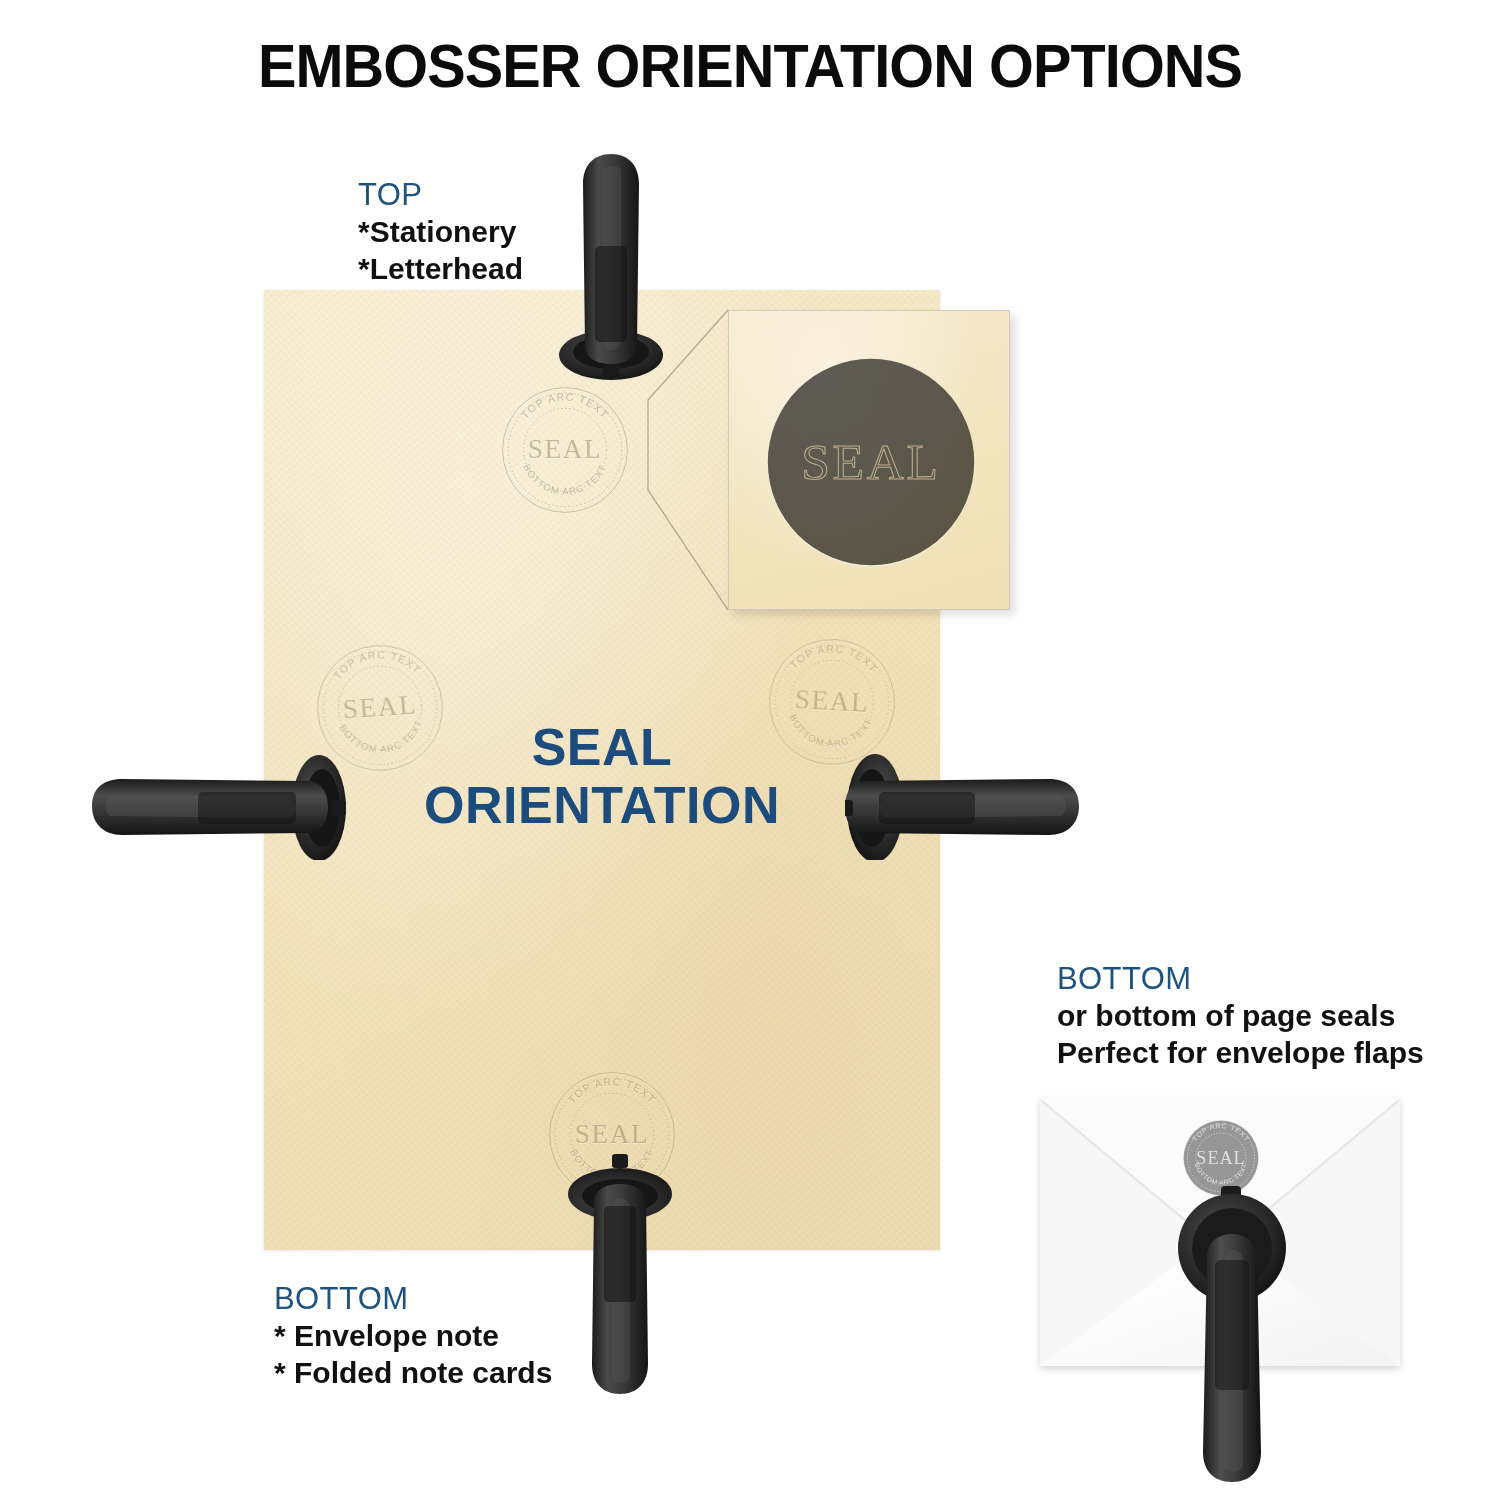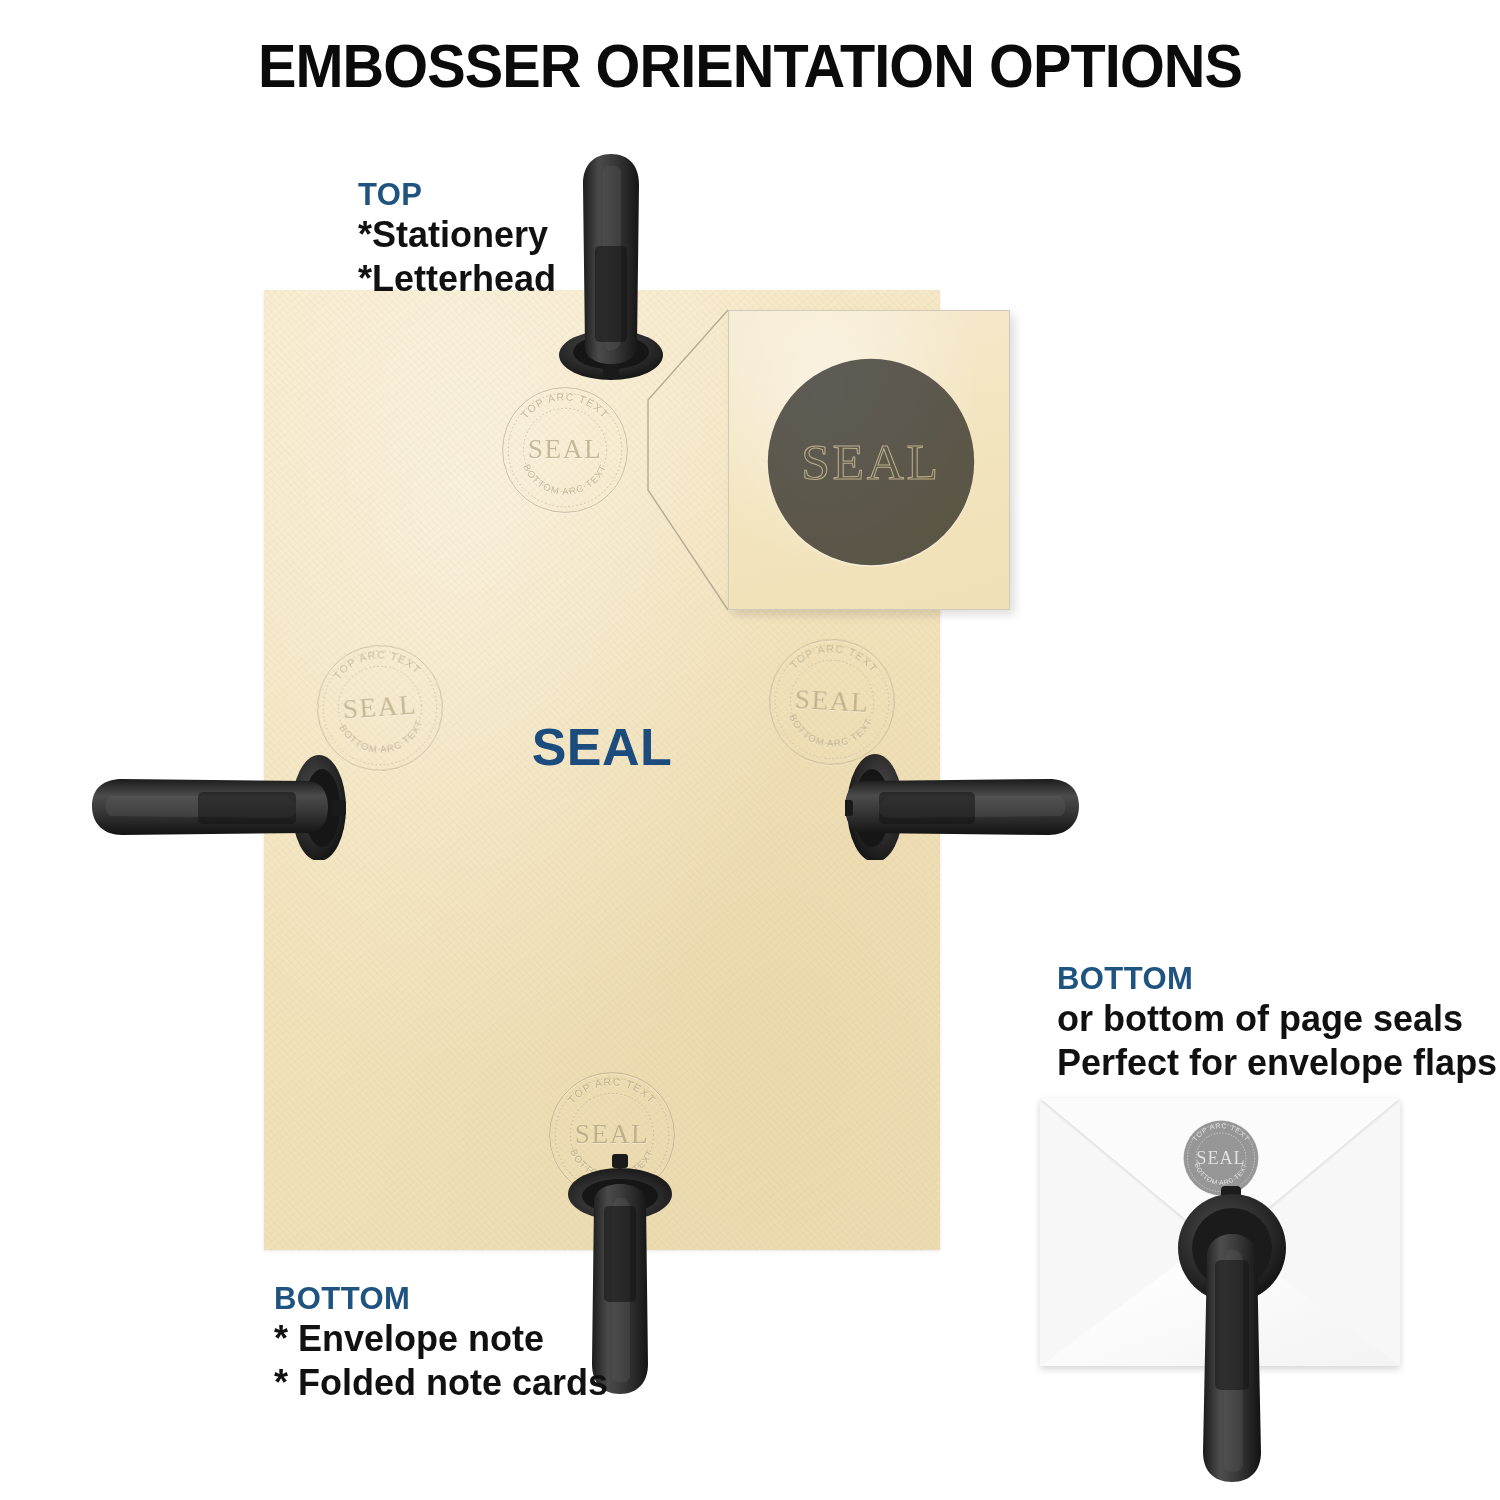--- a/index.html
+++ b/index.html
@@ -87,29 +87,29 @@
   #callout-seal { position:absolute; left:13px; top:22px; width:258px; height:258px; opacity:.62; }
 
   
   .embosser { position: absolute; }
   .embosser svg { display: block; }
 
   
   .label-block { position: absolute; }
   .label-head {
     color: #1f5480;
-    font-weight: bold;
+    font-weight: normal;
     font-size: 31px;
     letter-spacing: .4px;
     line-height: 1.12;
   }
   .label-line {
     color: #111111;
     font-weight: bold;
-    font-size: 36px;
+    font-size: 30px;
     line-height: 1.24;
     white-space: nowrap;
   }
 
   #label-top   { left: 358px; top: 178px; }
   #label-left  { left: 56px;  top: 697px; }
   #label-right { left: 968px; top: 688px; }
   #label-bottom-page { left: 274px; top: 1282px; }
   #label-bottom-env  { left: 1057px; top: 962px; }
 
@@ -235,20 +235,21 @@
         <text class="ink-txt" font-size="12" font-family="'Liberation Sans',sans-serif" letter-spacing="1.4">
           <textPath href="#arcBotD" startOffset="50%" text-anchor="middle">BOTTOM ARC TEXT</textPath>
         </text>
         <text class="ink-txt" x="100" y="110" text-anchor="middle" font-size="34" font-family="'Liberation Serif',serif" letter-spacing="2">SEAL</text>
       </g>
     </svg>
   </div>
 
   <div id="center-caption">
     <div>SEAL</div>
+    <div>ORIENTATION</div>
   </div>
 
   <svg id="callout-lines" viewBox="0 0 1500 1500">
     <polyline points="728,310 648,400 648,490 728,610" fill="none" stroke="#b6ac93" stroke-width="1.4"></polyline>
   </svg>
 
   <div id="callout-panel">
     <div id="callout-seal">
       <svg viewBox="0 0 200 200" aria-hidden="true">
         <defs>

